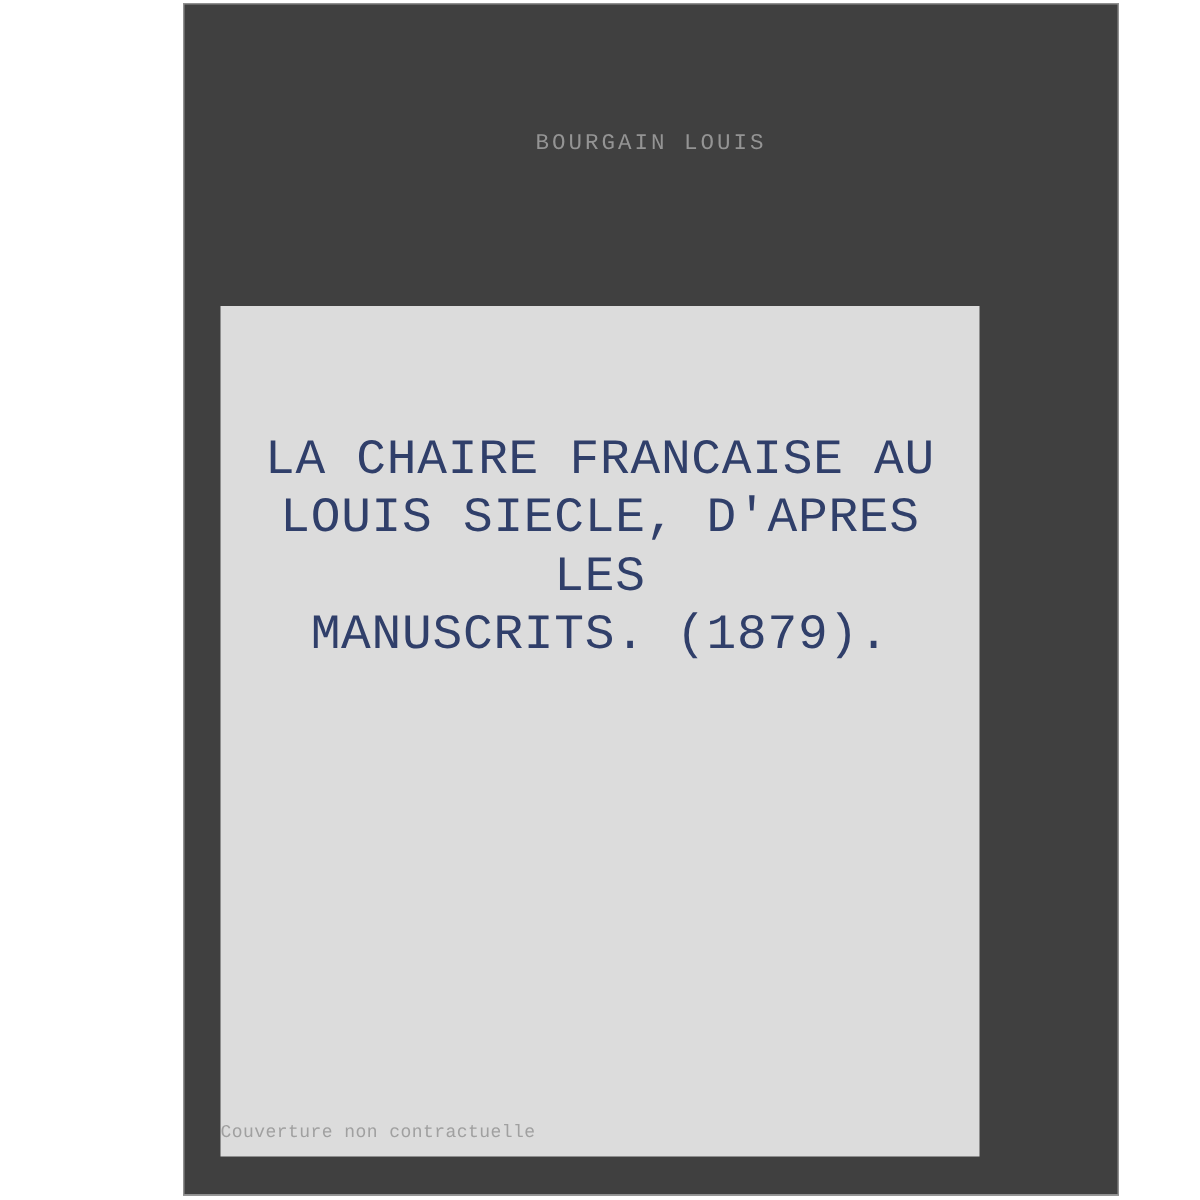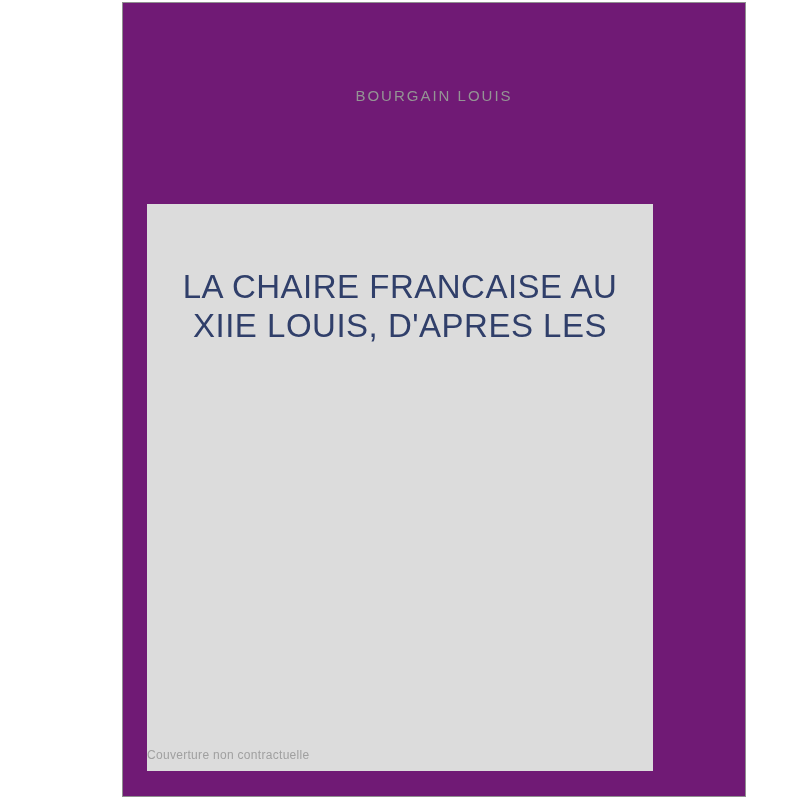--- a/index.html
+++ b/index.html
@@ -14,22 +14,23 @@
     font-family: "Liberation Sans", sans-serif;
     overflow: hidden;
   }
   .page {
     position: absolute;
     left: 122px;
     top: 2px;
     width: 624px;
     height: 795px;
     box-sizing: border-box;
-    background: #701a75;
+    background: #404040;
     border: 1px solid #909090;
+    font-family: Liberation Mono, monospace;
   }
   .author {
     position: absolute;
     top: 84px;
     left: 0;
     width: 100%;
     text-align: center;
     font-size: 15px;
     font-weight: 400;
     letter-spacing: 2px;
@@ -37,21 +38,21 @@
     white-space: nowrap;
   }
   .cover-box {
     position: absolute;
     left: 24px;
     top: 201px;
     width: 506px;
     height: 567px;
     background: #dcdcdc;
     box-sizing: border-box;
-    padding-top: 63px;
+    padding-top: 83px;
   }
   .title {
     text-align: center;
     color: #303f6a;
     font-size: 33px;
     font-weight: 400;
     line-height: 39px;
     letter-spacing: 0.5px;
   }
   .legal {
@@ -67,20 +68,21 @@
 <body>
 
 <div class="page">
 
   <div class="author">BOURGAIN LOUIS</div>
 
   <div class="cover-box">
 
     <div class="title">
       <div class="title-line">LA CHAIRE FRANCAISE AU</div>
-      <div class="title-line">XIIE LOUIS, D'APRES LES</div>
+      <div class="title-line">LOUIS SIECLE, D'APRES LES</div>
+      <div class="title-line">MANUSCRITS. (1879).</div>
     </div>
 
     <div class="legal">Couverture non contractuelle</div>
 
   </div>
 
 </div>
 
 </body></html>

